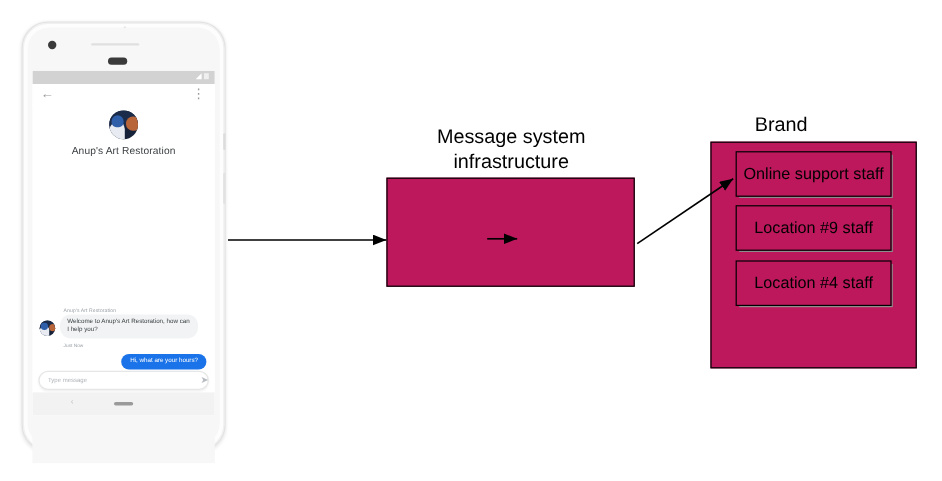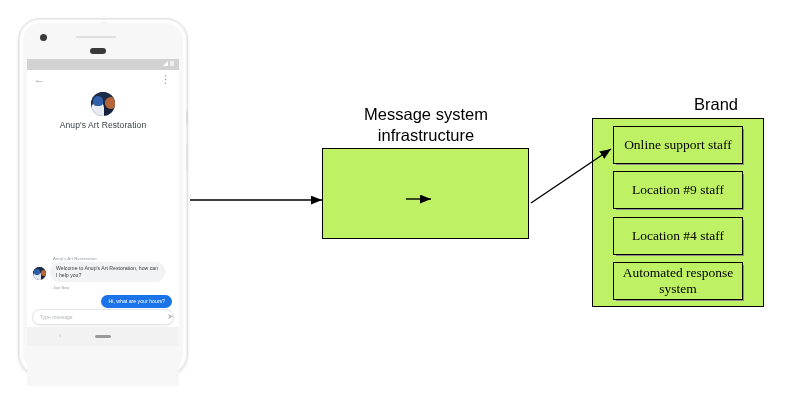--- a/index.html
+++ b/index.html
@@ -177,44 +177,44 @@
     width: 16px; height: 3px; border-radius: 1.5px; background: #9a9a9a;
   }
   .phone-chin {
     position: absolute; left: 8px; right: 8px; top: 327px; height: 40px;
     background: #f7f7f7;
   }
 
   
   .dbox {
     position: absolute; box-sizing: border-box;
-    background: #bef264; border: 1px solid #000;
+    background: #be185d; border: 1px solid #000;
     display: flex; align-items: center; justify-content: center;
     text-align: center;
-    font-size: 13.5px; line-height: 16px; color: #000; font-family: Liberation Serif, serif;
+    font-size: 13.5px; line-height: 16px; color: #000;
   }
   .dbox.shadowed { box-shadow: 2px 2px 0 -1px #8d8d8d; }
 
   .mri-outer { left: 322px; top: 148px; width: 207px; height: 91px; }
   .box-webhook { left: 324px; top: 177px; width: 82px; height: 43px; }
   .box-destlogic { left: 432px; top: 173px; width: 99px; height: 50px; }
 
   .brand-outer { left: 592px; top: 118px; width: 172px; height: 189px; }
   .brand-item { left: 613px; width: 130px; height: 38px; }
   .bi-1 { top: 126px; }
   .bi-2 { top: 171px; }
   .bi-3 { top: 217px; }
   .bi-4 { top: 262px; }
 
   .caption {
     position: absolute; text-align: center;
     font-size: 16.5px; line-height: 21px; color: #000;
   }
   .cap-mri { left: 330px; top: 104px; width: 192px; }
-  .cap-brand { left: 652px; top: 94px; width: 86px; text-align: right; }
+  .cap-brand { left: 608px; top: 94px; width: 86px; }
 
   .edge-label {
     position: absolute;
     font-size: 13.5px; line-height: 16px; color: #000;
     white-space: nowrap;
   }
   .lbl-json { left: 203px; top: 181px; }
 
   svg.arrows { position: absolute; left: 0; top: 0; width: 785px; height: 401px; pointer-events: none; }
 </style>
@@ -292,21 +292,20 @@
 
 
 
   <div class="caption cap-brand">Brand</div>
 
   <div class="dbox brand-outer"></div>
 
   <div class="dbox shadowed brand-item bi-1">Online support staff</div>
   <div class="dbox shadowed brand-item bi-2">Location #9 staff</div>
   <div class="dbox shadowed brand-item bi-3">Location #4 staff</div>
-  <div class="dbox shadowed brand-item bi-4">Automated response system</div>
 
   <svg class="arrows" viewBox="0 0 785 401">
     <defs>
       <marker id="ah" markerWidth="9" markerHeight="9" refX="8" refY="3.2" orient="auto" markerUnits="strokeWidth">
         <path d="M0,0 L8,3.2 L0,6.4 z" fill="#000"></path>
       </marker>
     </defs>
     <line x1="190" y1="200" x2="322" y2="200" stroke="#000" stroke-width="1.4" marker-end="url(#ah)"></line>
     <line x1="406" y1="199" x2="431" y2="199" stroke="#000" stroke-width="1.4" marker-end="url(#ah)"></line>
     <line x1="531" y1="203" x2="611" y2="149" stroke="#000" stroke-width="1.4" marker-end="url(#ah)"></line>

